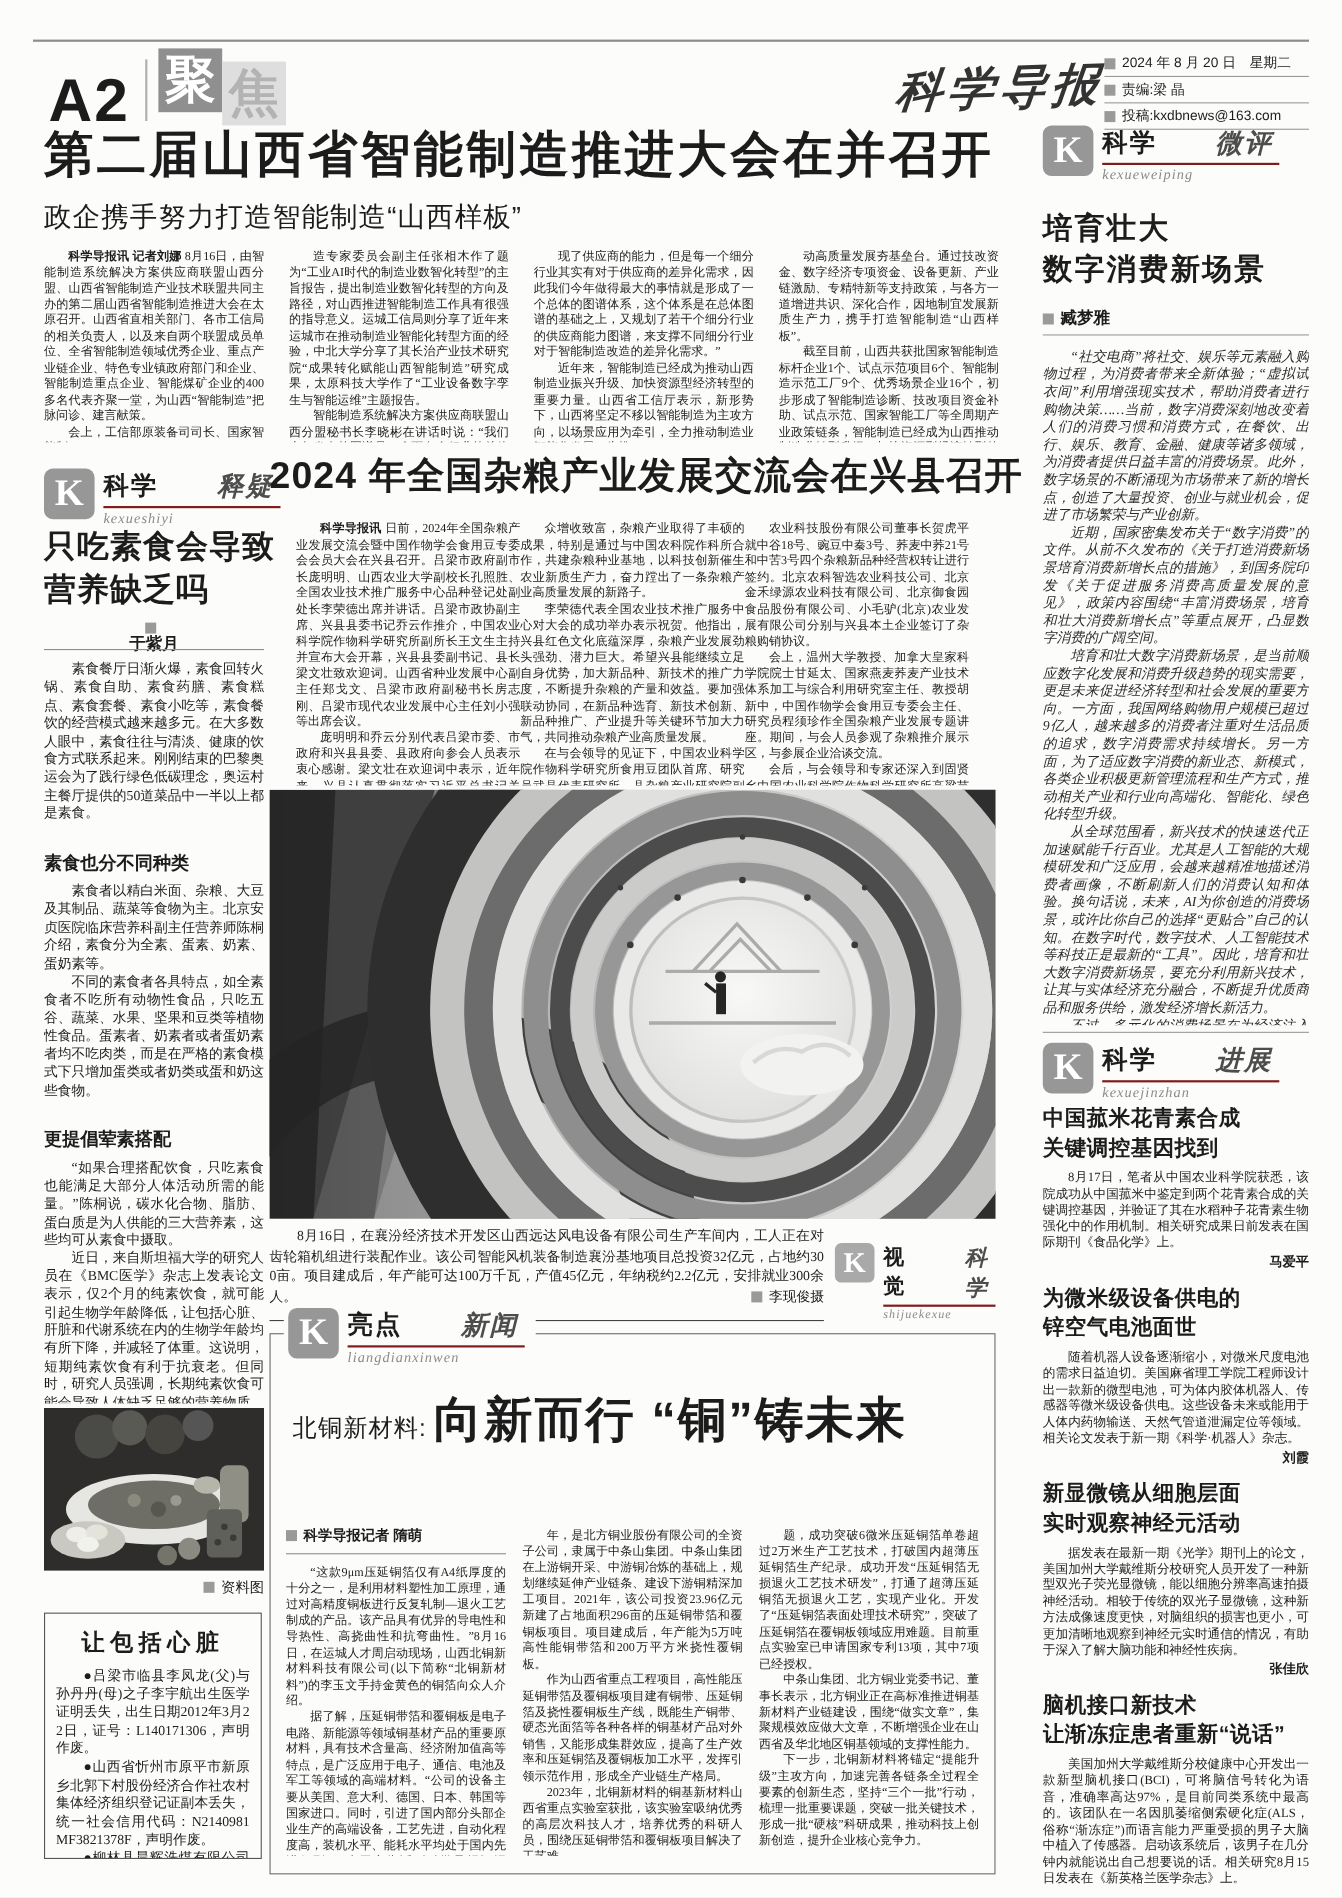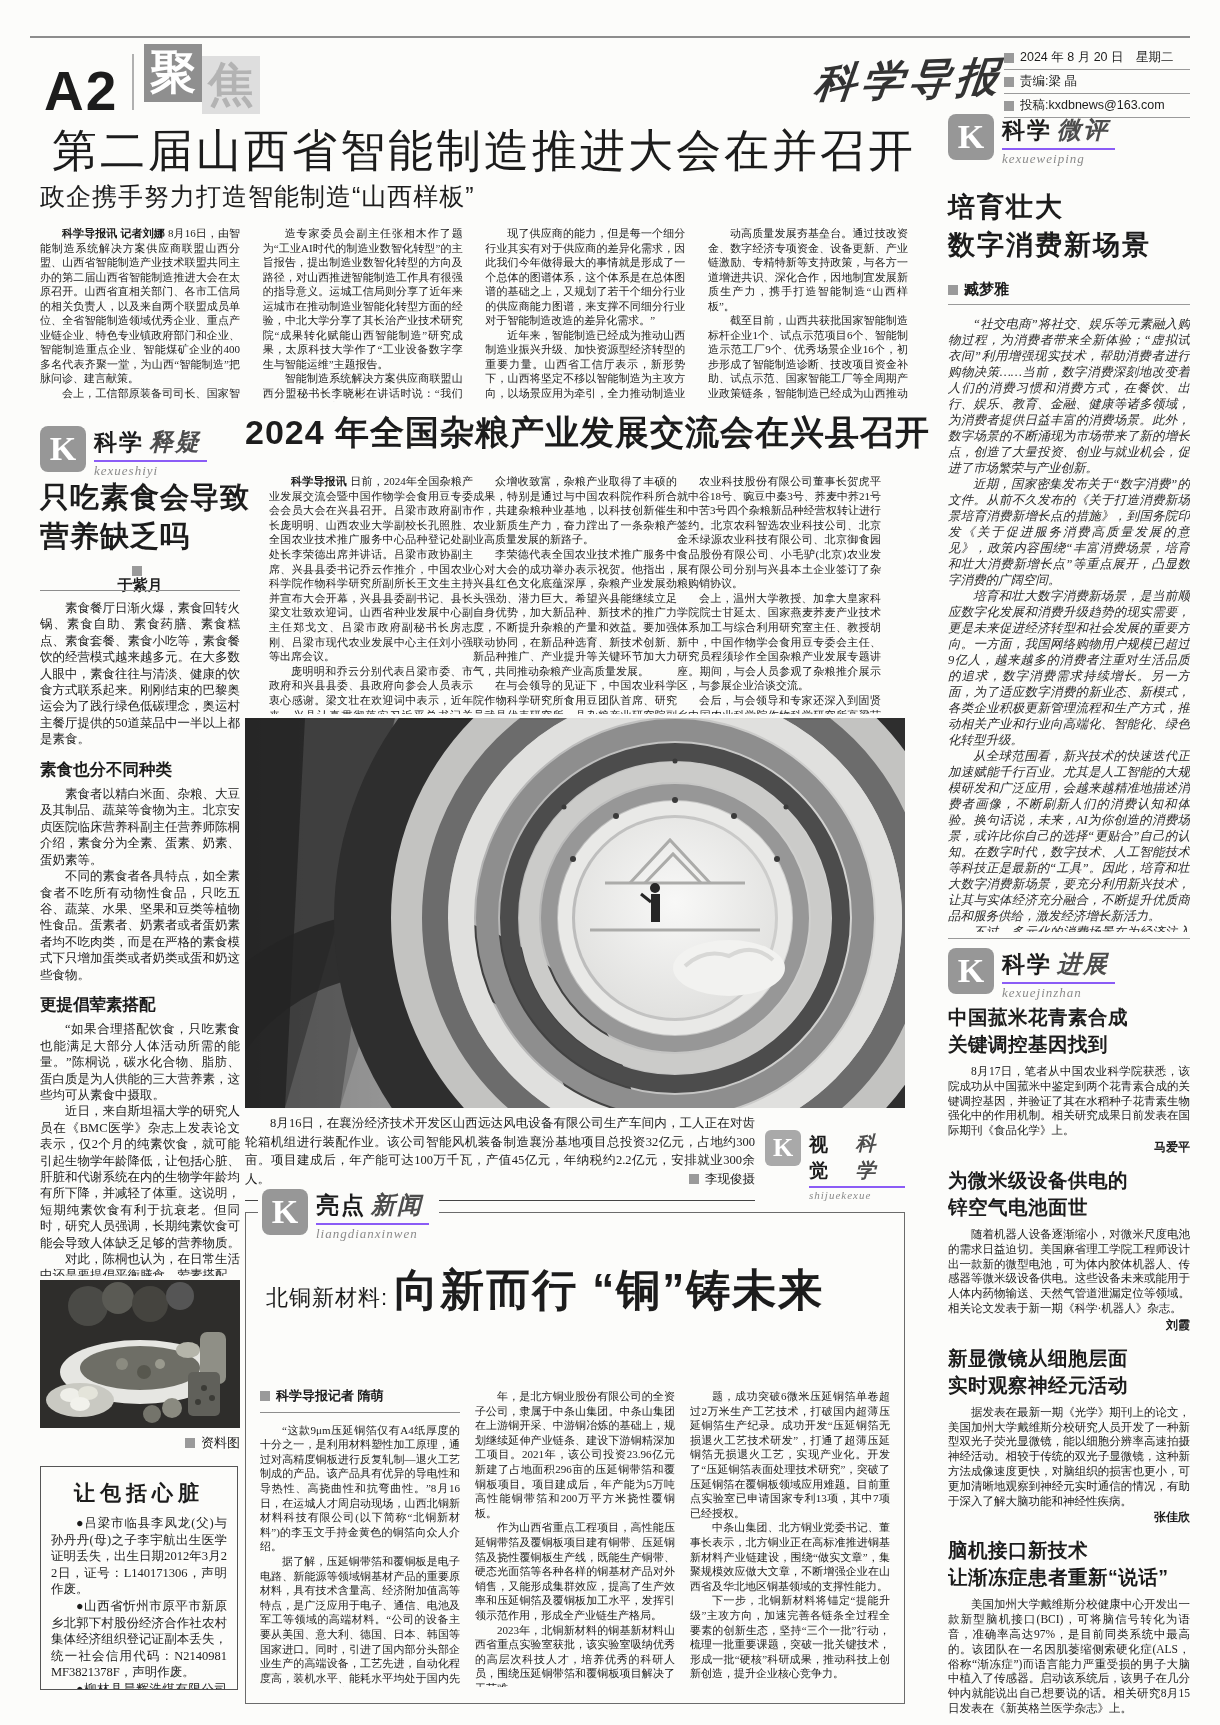--- a/index.html
+++ b/index.html
@@ -16,44 +16,44 @@
   .focus-block{width:58px;height:58px;display:flex;align-items:center;justify-content:center;
                font-size:46px;font-weight:bold;font-family:"Liberation Sans",sans-serif;}
   .focus-a{background:#8f8f8f;color:#fff;}
   .focus-b{background:#dedede;color:#b3b3b3;margin-top:12px;}
   #masthead{left:815px;top:52px;font-size:42px;font-weight:bold;font-style:italic;
             letter-spacing:5px;color:#333;transform:skewX(-8deg) rotate(-2deg);}
   #hdr-info{left:1004px;top:46px;width:186px;font-size:12.5px;}
   .info-row{display:flex;align-items:center;border-bottom:1px solid #9a9a9a;padding:3px 0;}
   .sq{display:inline-block;width:10px;height:10px;background:#9a9a9a;margin-right:6px;flex:0 0 auto;}
   
-  #a1-headline{left:52px;top:110px;width:868px;font-size:45px;font-weight:normal;letter-spacing:3px;white-space:nowrap;margin-top:11px;}
+  #a1-headline{left:40px;top:110px;width:868px;font-size:45px;font-weight:bold;letter-spacing:3px;white-space:nowrap;}
   #a1-subtitle{left:40px;top:180px;width:868px;font-size:25px;letter-spacing:1px;}
   #a1-cols{left:40px;top:226px;width:868px;height:176px;display:flex;justify-content:space-between;overflow:hidden;}
   #a1-cols .col{flex:0 0 200px;font-size:11px;line-height:14.5px;overflow:hidden;}
   .dateline{font-weight:bold;font-family:"Liberation Sans",sans-serif;}
   
   .sec-logo{display:flex;align-items:flex-start;}
   .k-box{width:46px;height:46px;background:#979797;border-radius:8px;color:#fff;
          display:flex;align-items:center;justify-content:center;
          font-family:"Liberation Serif",serif;font-size:34px;font-weight:bold;flex:0 0 auto;}
   .sec-right{margin-left:8px;}
-  .sec-row{display:flex;align-items:flex-end;border-bottom:2px solid #8b5cf6;padding:0 6px 2px 0;}
+  .sec-row{display:flex;align-items:flex-start;border-bottom:2px solid #7f1d1d;padding:0 6px 2px 0;gap:48px;}
   .sec-cn{font-family:"Liberation Sans",sans-serif;font-weight:bold;font-size:23px;letter-spacing:2px;}
   .sec-script{font-style:italic;font-weight:bold;font-size:24px;color:#4d4d4d;margin-left:5px;letter-spacing:2px;}
   .pinyin{font-style:italic;font-size:13px;color:#8a8a8a;letter-spacing:1px;padding-top:1px;}
   
   #shiyi-logo{left:40px;top:426px;}
   #shiyi-title{left:40px;top:478px;width:210px;font-size:29px;font-weight:bold;line-height:39px;letter-spacing:1px;}
   #shiyi-author{left:40px;top:566px;width:200px;display:flex;align-items:center;
                 font-size:15px;font-weight:bold;flex-direction:column;}
   #shiyi-rule{left:40px;top:590px;width:200px;height:1px;background:#8d8d8d;}
   #shiyi-body{left:40px;top:600px;width:200px;height:676px;overflow:hidden;font-size:12.5px;line-height:16.4px;}
   .subhead{font-family:"Liberation Sans",sans-serif;font-weight:bold;font-size:16.5px;
-           margin:13px 0 9px 0;text-indent:0;}
+           margin:29px 0 9px 0;text-indent:0;}
   
   #food-photo{left:40px;top:1280px;width:200px;height:148px;}
   #food-caption{left:40px;top:1434px;width:200px;display:flex;justify-content:flex-end;align-items:center;font-size:13px;}
   #lost-box{left:40px;top:1466px;width:198px;height:224px;border:1.5px solid #555;padding:10px 10px;box-sizing:border-box;overflow:hidden;}
   #lost-title{text-align:center;font-family:"Liberation Sans",sans-serif;font-weight:bold;
               font-size:21px;letter-spacing:5px;margin:2px 0 8px 0;}
   #lost-items .para{font-size:12.5px;line-height:16.6px;}
   
   #a2-headline{left:245px;top:410px;width:660px;font-size:34px;font-weight:bold;letter-spacing:1px;white-space:nowrap;}
   #a2-cols{left:245px;top:474px;width:660px;height:240px;display:flex;justify-content:center;overflow:hidden;}

